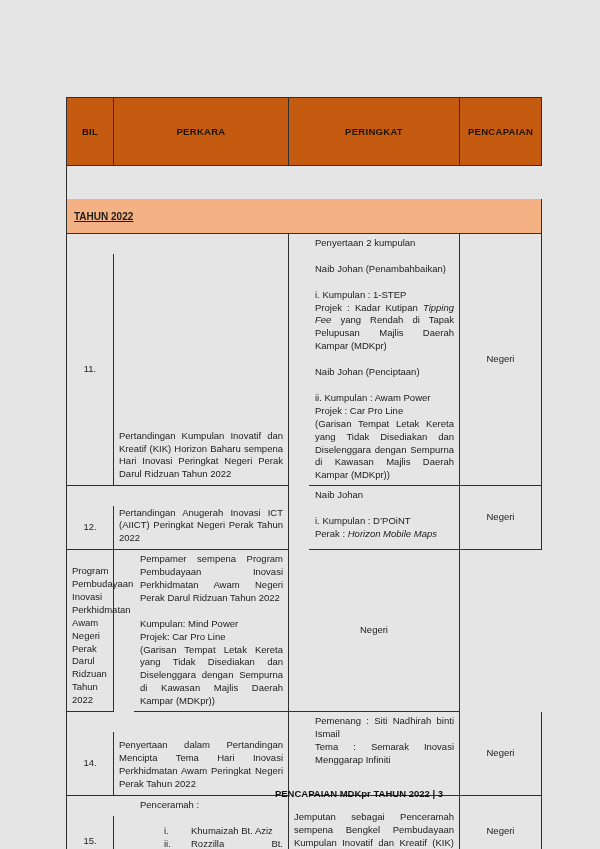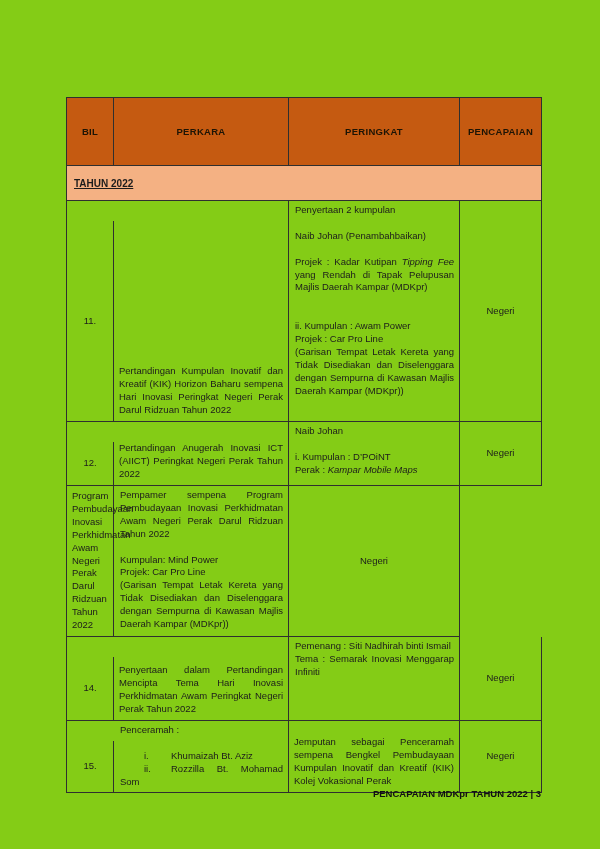--- a/index.html
+++ b/index.html
@@ -1,51 +1,51 @@
 <!DOCTYPE html>
 <html><head>
 <meta charset="utf-8">
 <style>
   html,body{margin:0;padding:0;background:#ffffff;}
   .page{
-    position:relative;width:600px;height:849px;background:#84cc16;
+    position:relative;width:600px;height:849px;background:#e5e5e5;
     font-family:"Liberation Sans","DejaVu Sans",sans-serif;color:#1c1c1c;
     overflow:hidden;
   }
   .doc-table{
     position:absolute;left:66px;top:97px;width:475px;
     border-top:1px solid #2f2f2f;border-left:1px solid #2f2f2f;
   }
   .trow{display:grid;grid-template-columns:47px 175px 171px 82px;}
   .cell{
     border-right:1px solid #2f2f2f;border-bottom:1px solid #2f2f2f;
     box-sizing:border-box;min-width:0;
   }
   .header-row .cell{
     background:#C55A11;color:#1d1405;font-weight:bold;font-size:9.5px;
     letter-spacing:.3px;display:flex;align-items:center;justify-content:center;
     height:68px;text-align:center;
   }
   .section-cell{
     background:#F4B183;height:35px;display:flex;align-items:center;
-    padding-left:7px;font-size:10px;font-weight:bold;
+    padding-left:7px;font-size:10px;font-weight:bold;margin-top:33px;
   }
   .section-cell span{text-decoration:underline;}
   .body-cells{font-size:9.5px;line-height:12.9px;}
   .cell-bil{display:flex;align-items:center;justify-content:center;margin-top:20px;}
   .cell-perkara{display:flex;align-items:flex-end;padding:4px 5px;}
   .cell-perkara .wrap{text-align:justify;width:100%;}
-  .cell-pencapaian{padding:3px 5px 3px 6px;}
+  .cell-pencapaian{padding:3px 5px 3px 6px;margin-left:20px;}
   .cell-peringkat{display:flex;align-items:center;justify-content:center;}
   .para{text-align:justify;}
   .para.blank{min-height:12.9px;}
   .it{font-style:italic;}
   .marker{display:inline-block;width:27px;margin-left:24px;}
   .footer{
-    position:absolute;top:788px;left:66px;width:475px;text-align:right;
+    position:absolute;top:788px;left:66px;width:377px;text-align:right;
     font-size:9.5px;font-weight:bold;color:#111;
   }
 </style>
 </head>
 <body>
 
 <div class="page">
 
   <div class="doc-table">
 
@@ -66,39 +66,41 @@
         <div class="trow body-cells" style="min-height: 221px;">
           <div class="cell cell-bil">11.</div>
           <div class="cell cell-perkara">
             <div class="wrap">Pertandingan Kumpulan Inovatif dan Kreatif (KIK) Horizon Baharu sempena Hari Inovasi Peringkat Negeri Perak Darul Ridzuan Tahun 2022</div>
           </div>
           <div class="cell cell-pencapaian">
             <div class="para"><span>Penyertaan 2 kumpulan</span></div>
             <div class="para blank">&nbsp;</div>
             <div class="para"><span>Naib Johan (Penambahbaikan)</span></div>
             <div class="para blank">&nbsp;</div>
+            <div class="para"><span>i. Kumpulan : 1-STEP</span></div>
             <div class="para"><span>Projek : Kadar Kutipan </span><span class="it">Tipping Fee</span><span> yang Rendah di Tapak Pelupusan Majlis Daerah Kampar (MDKpr)</span></div>
             <div class="para blank">&nbsp;</div>
+            <div class="para"><span>Naib Johan (Penciptaan)</span></div>
             <div class="para blank">&nbsp;</div>
             <div class="para"><span>ii. Kumpulan : Awam Power</span></div>
             <div class="para"><span>Projek : Car Pro Line</span></div>
             <div class="para"><span>(Garisan Tempat Letak Kereta yang Tidak Disediakan dan Diselenggara dengan Sempurna di Kawasan Majlis Daerah Kampar (MDKpr))</span></div>
           </div>
           <div class="cell cell-peringkat">Negeri</div>
         </div>
         <div class="trow body-cells" style="min-height: 64px;">
           <div class="cell cell-bil">12.</div>
           <div class="cell cell-perkara">
             <div class="wrap">Pertandingan Anugerah Inovasi ICT (AIICT) Peringkat Negeri Perak Tahun 2022</div>
           </div>
           <div class="cell cell-pencapaian">
             <div class="para"><span>Naib Johan</span></div>
             <div class="para blank">&nbsp;</div>
             <div class="para"><span>i. Kumpulan : D’POiNT</span></div>
-            <div class="para"><span>Perak : </span><span class="it">Kampar Mobile Maps</span></div>
+            <div class="para"><span>Perak : </span><span class="it">Horizon Mobile Maps</span></div>
           </div>
           <div class="cell cell-peringkat">Negeri</div>
         </div>
         <div class="trow body-cells" style="min-height: 143px;">
           <div class="cell cell-perkara">
             <div class="wrap">Program Pembudayaan Inovasi Perkhidmatan Awam Negeri Perak Darul Ridzuan Tahun 2022</div>
           </div>
           <div class="cell cell-pencapaian">
             <div class="para"><span>Pempamer sempena Program Pembudayaan Inovasi Perkhidmatan Awam Negeri Perak Darul Ridzuan Tahun 2022</span></div>
             <div class="para blank">&nbsp;</div>

